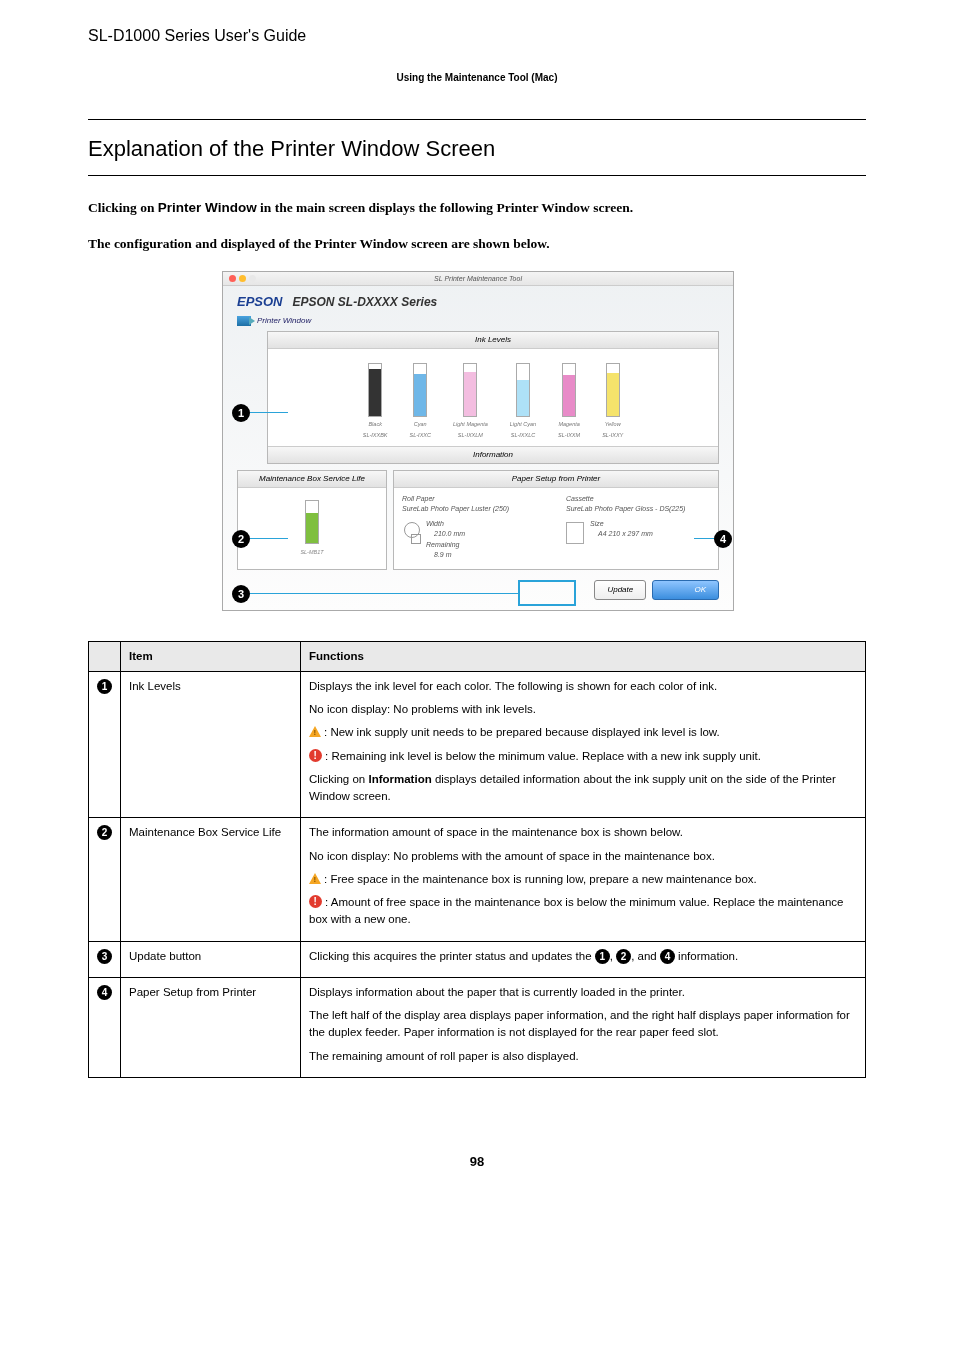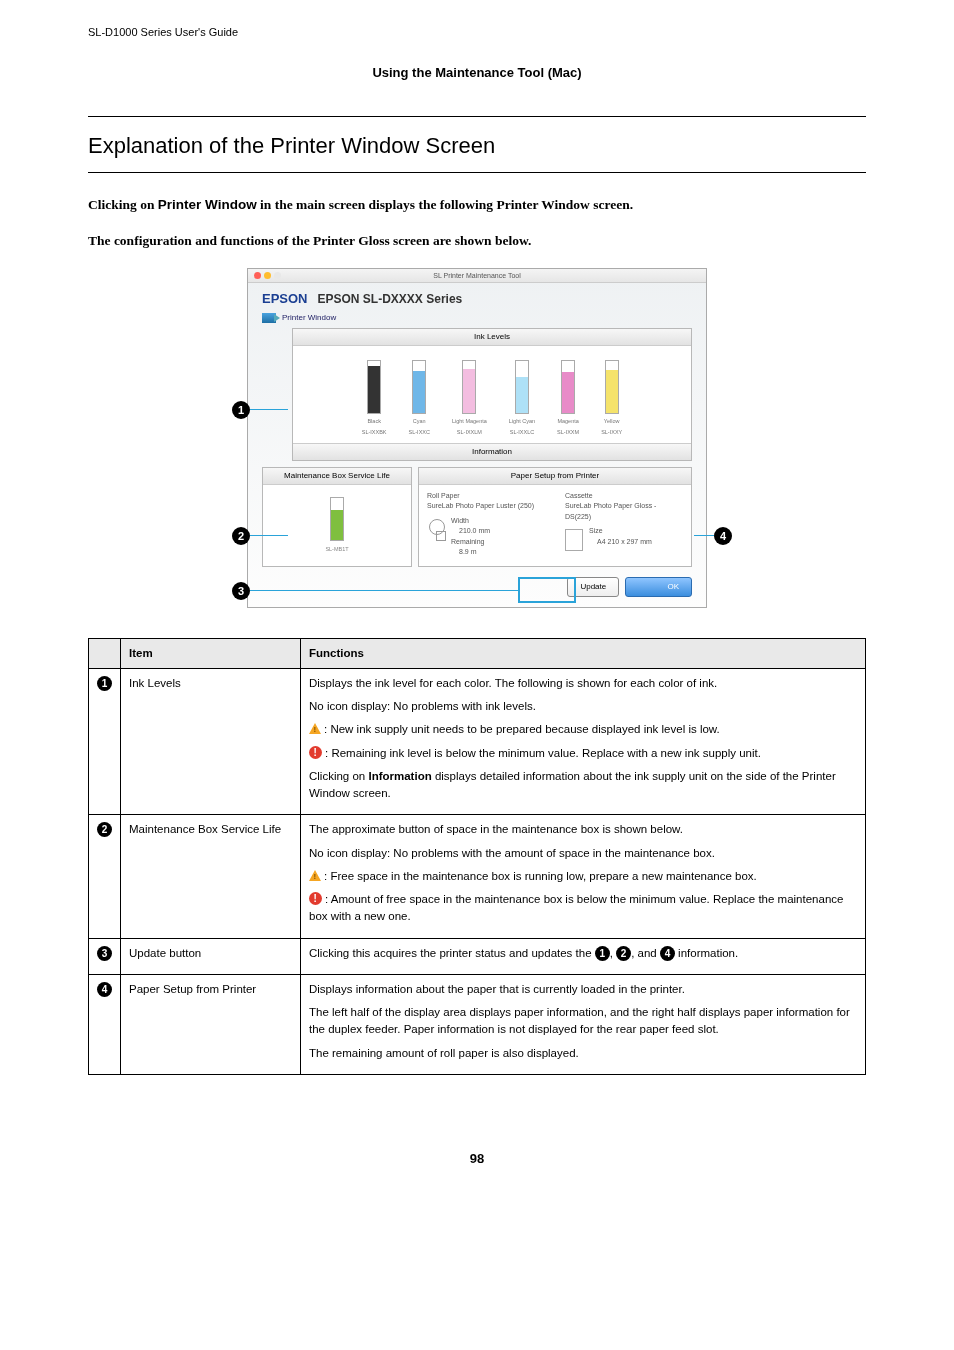--- a/index.html
+++ b/index.html
@@ -7,27 +7,27 @@
     font-family: "Segoe UI", Arial, sans-serif;
     background: #fff;
     color: #000;
     width: 954px;
     margin: 0 auto;
     padding: 24px 88px 40px 88px;
     font-size: 12.5px;
     line-height: 1.5;
   }
   .header-title {
-    font-size: 11px;
+    font-size: 16px;
     padding-bottom: 8px;
   }
   .section-title {
     text-align: center;
     font-weight: 700;
-    font-size: 13px;
+    font-size: 10px;
     margin-top: 14px;
     margin-bottom: 32px;
   }
   .hr-main {
     border: none;
     border-top: 1.5px solid #000;
     margin-bottom: 12px;
     margin-top: 34px;
   }
   h1.page-heading {
@@ -39,25 +39,26 @@
     border: none;
     border-top: 1px solid #000;
     margin-bottom: 22px;
   }
   p.body { font-size: 13.5px; margin-bottom: 16px; font-family: Georgia, serif; font-weight: bold; }
   p.body b { font-family: "Segoe UI", Arial, sans-serif; }
 
   
   .shot-wrap { position: relative; width: 510px; margin: 0 auto 30px auto; }
   .shot {
-    width: 460px;
+    width: 512px;
     margin: 9px auto;
     border: 1px solid #aaa;
     font-size: 8px;
     background: linear-gradient(#eef1f3,#fdfdfd);
+    font-style: italic;
   }
   .titlebar {
     background: linear-gradient(#f4f4f4,#e6e6e6);
     height: 14px;
     border-bottom: 1px solid #ccc;
     position: relative;
     font-size: 7px;
     color: #555;
     text-align: center;
     line-height: 14px;
@@ -134,21 +135,21 @@
 <div class="header-title">SL-D1000 Series User's Guide</div>
 <div class="section-title">Using the Maintenance Tool (Mac)</div>
 
 <hr class="hr-main">
 <h1 class="page-heading">Explanation of the Printer Window Screen</h1>
 <hr class="hr-thin">
 
 <p class="body">
   <span>Clicking on </span><b>Printer Window</b><span> in the main screen displays the following Printer Window screen.</span>
 </p>
-<p class="body">The configuration and functions of the Printer Gloss screen are shown below.</p>
+<p class="body">The configuration and displayed of the Printer Window screen are shown below.</p>
 
 <div class="shot-wrap">
 
   <span class="callout c1">1</span>
     <span class="cl-line-h c1l"></span>
   <span class="callout c2">2</span>
     <span class="cl-line-h c2l"></span>
   <span class="callout c3">3</span>
     <span class="cl-line-h c3l"></span>
     <span class="c3box"></span>
@@ -287,21 +288,21 @@
         <div class="line">No icon display: No problems with ink levels.</div>
         <div class="line"><span class="warn-tri"></span><span>: New ink supply unit needs to be prepared because displayed ink level is low.</span></div>
         <div class="line"><span class="err-circ"></span><span>: Remaining ink level is below the minimum value. Replace with a new ink supply unit.</span></div>
         <div class="line"><span>Clicking on </span><b>Information</b><span> displays detailed information about the ink supply unit on the side of the Printer Window screen.</span></div>
       </td>
     </tr>
     <tr>
       <td class="num"><span class="numcircle">2</span></td>
       <td>Maintenance Box Service Life</td>
       <td>
-        <div class="line">The approximate button of space in the maintenance box is shown below.</div>
+        <div class="line">The information amount of space in the maintenance box is shown below.</div>
         <div class="line">No icon display: No problems with the amount of space in the maintenance box.</div>
         <div class="line"><span class="warn-tri"></span><span>: Free space in the maintenance box is running low, prepare a new maintenance box.</span></div>
         <div class="line"><span class="err-circ"></span><span>: Amount of free space in the maintenance box is below the minimum value. Replace the maintenance box with a new one.</span></div>
       </td>
     </tr>
     <tr>
       <td class="num"><span class="numcircle">3</span></td>
       <td>Update button</td>
       <td>
         <div class="line">

